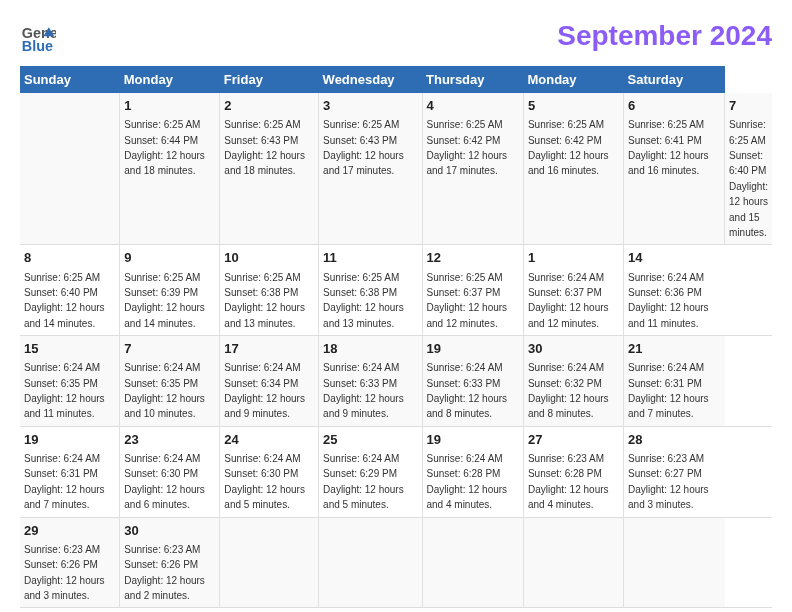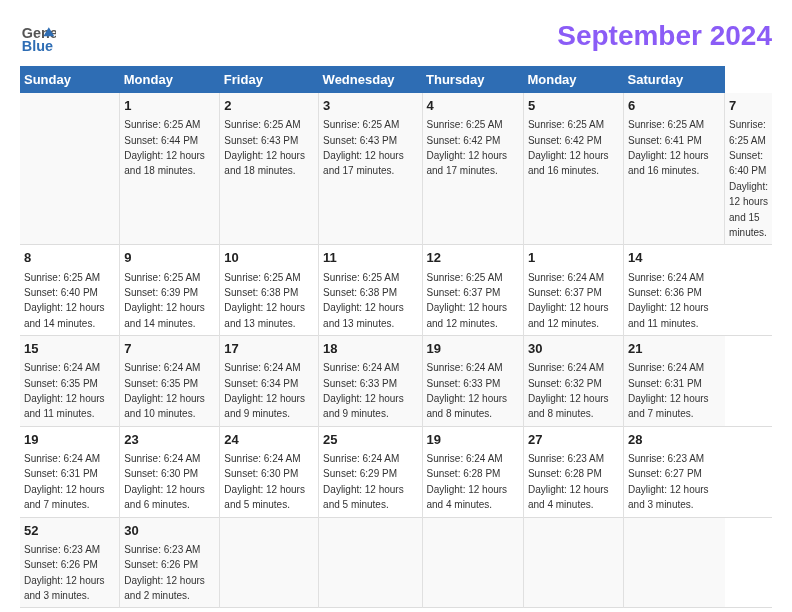--- a/index.html
+++ b/index.html
@@ -140,21 +140,21 @@
       <tr>
         <td><span class="day-num">19</span><span class="day-info">Sunrise: 6:24 AM<br>Sunset: 6:31 PM<br>Daylight: 12 hours and 7 minutes.</span></td>
         <td><span class="day-num">23</span><span class="day-info">Sunrise: 6:24 AM<br>Sunset: 6:30 PM<br>Daylight: 12 hours and 6 minutes.</span></td>
         <td><span class="day-num">24</span><span class="day-info">Sunrise: 6:24 AM<br>Sunset: 6:30 PM<br>Daylight: 12 hours and 5 minutes.</span></td>
         <td><span class="day-num">25</span><span class="day-info">Sunrise: 6:24 AM<br>Sunset: 6:29 PM<br>Daylight: 12 hours and 5 minutes.</span></td>
         <td><span class="day-num">19</span><span class="day-info">Sunrise: 6:24 AM<br>Sunset: 6:28 PM<br>Daylight: 12 hours and 4 minutes.</span></td>
         <td><span class="day-num">27</span><span class="day-info">Sunrise: 6:23 AM<br>Sunset: 6:28 PM<br>Daylight: 12 hours and 4 minutes.</span></td>
         <td><span class="day-num">28</span><span class="day-info">Sunrise: 6:23 AM<br>Sunset: 6:27 PM<br>Daylight: 12 hours and 3 minutes.</span></td>
       </tr>
       <tr>
-        <td><span class="day-num">52</span><span class="day-info">Sunrise: 6:23 AM<br>Sunset: 6:26 PM<br>Daylight: 12 hours and 3 minutes.</span></td>
+        <td><span class="day-num">29</span><span class="day-info">Sunrise: 6:23 AM<br>Sunset: 6:26 PM<br>Daylight: 12 hours and 3 minutes.</span></td>
         <td><span class="day-num">30</span><span class="day-info">Sunrise: 6:23 AM<br>Sunset: 6:26 PM<br>Daylight: 12 hours and 2 minutes.</span></td>
         <td></td>
         <td></td>
         <td></td>
         <td></td>
         <td></td>
       </tr>
     </tbody>
 </table>
 

